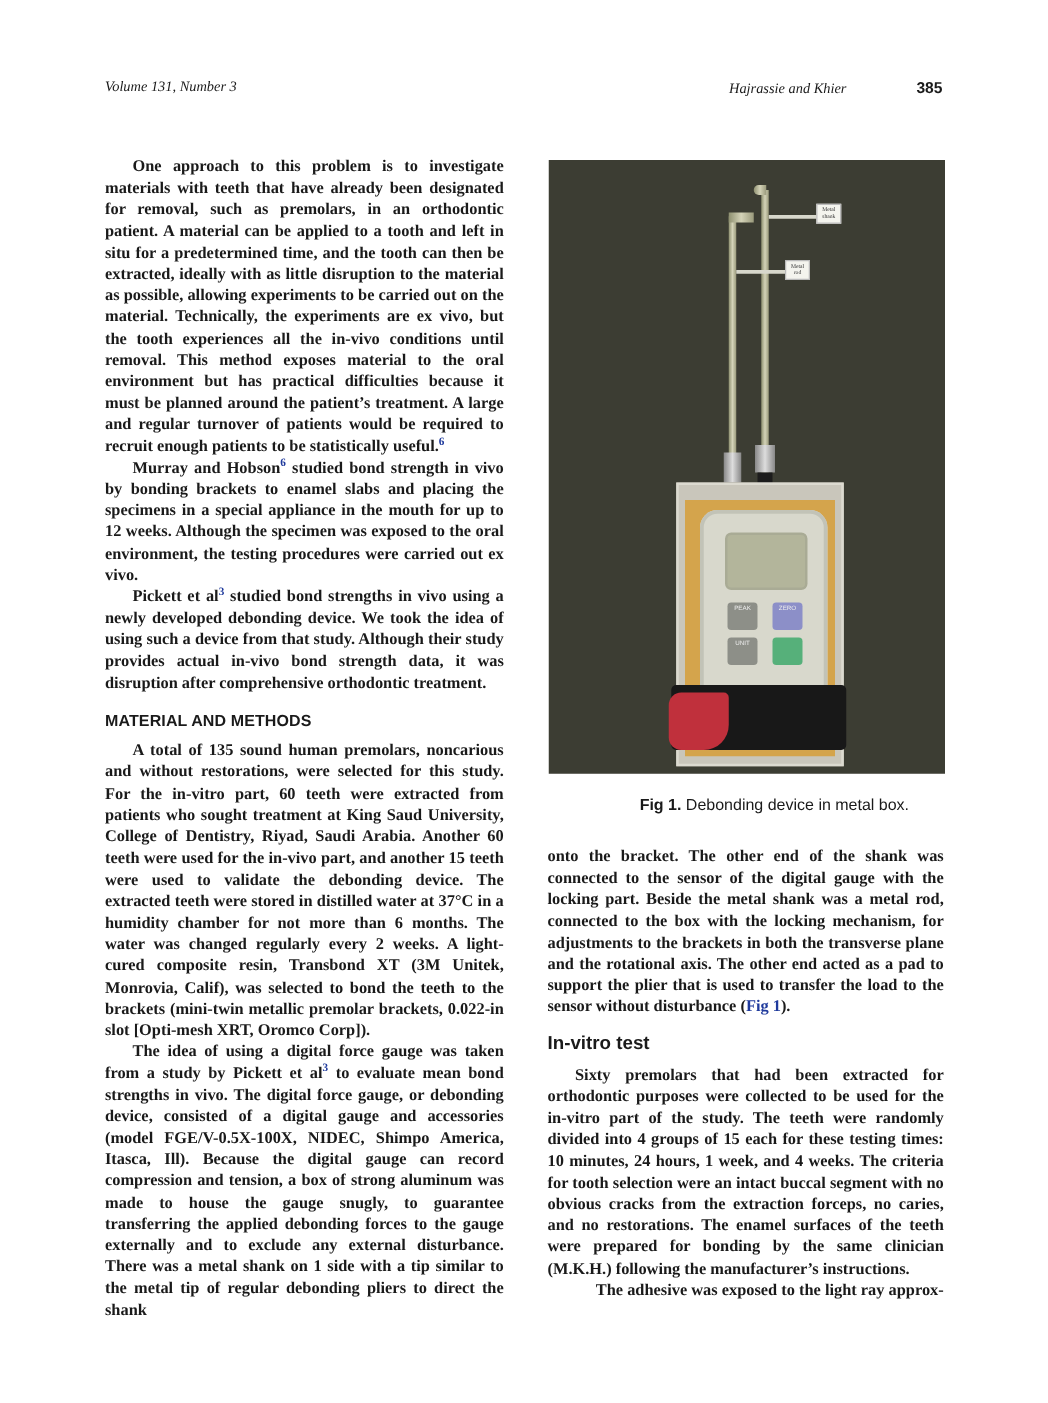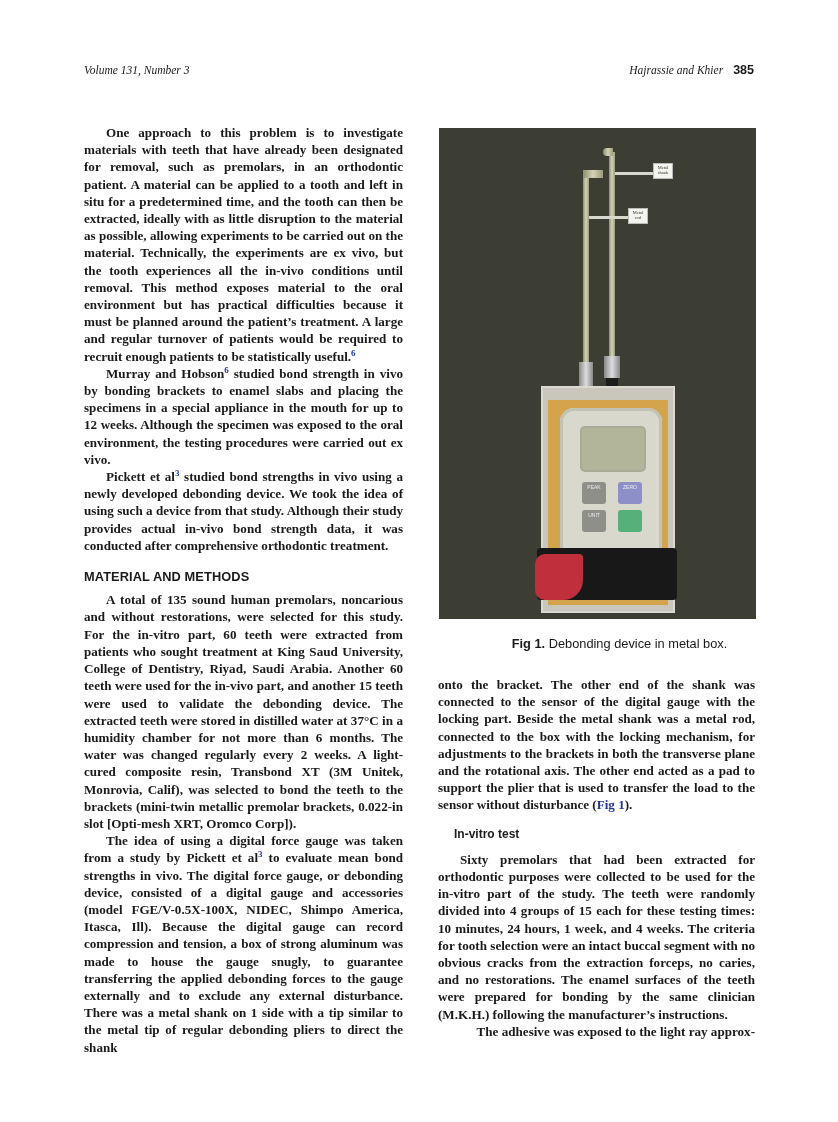--- a/index.html
+++ b/index.html
@@ -3,33 +3,33 @@
 <meta charset="utf-8">
 <style>
   html, body { margin:0; padding:0; background:#ffffff; }
   body { width:838px; height:1122px; position:relative; overflow:hidden; color:#1a1a1a; }
   .serif { font-family:"Liberation Serif", "DejaVu Serif", serif; }
 
   .running-head { position:absolute; top:63px; left:84px; width:670px; font-size:11.5px; line-height:14px; }
   .rh-left { position:absolute; left:0; top:0; font-style:italic; }
   .rh-right { position:absolute; right:0; top:0; }
   .rh-authors { font-style:italic; margin-right:10px; }
-  .rh-page { font-family:"Liberation Sans", sans-serif; font-weight:bold; font-size:12.5px; }
+  .rh-page { font-family:"Liberation Sans", sans-serif; font-weight:bold; font-size:12.5px;margin-left:46px; }
 
   .col { position:absolute; font-size:13.1px; line-height:17.2px; text-align:justify; }
   .col-left { left:84px; top:124px; width:319px; }
   .col-right { left:438px; top:676px; width:317px; }
 
   .col p { margin:0; text-indent:22px;font-weight:bold; }
   .col p.noindent { text-indent:0; }
   .col sup { font-size:9px; line-height:0; vertical-align:super; }
   .ref { color:#1f3a9c; }
 
   .section-head { font-family:Liberation Sans, sans-serif; font-weight:bold; font-size:12.8px; margin:14px 0 6px 0; text-indent:0; letter-spacing:0.1px; }
-  .sub-head { font-family:"Liberation Sans", sans-serif; font-weight:bold; font-size:12px; margin:12px 0 8px 16px; text-indent:0; }
+  .sub-head { font-family:"Liberation Sans", sans-serif; font-weight:bold; font-size:15px; margin:12px 0 8px 0; text-indent:0; }
 
   
   .figure { position:absolute; left:439px; top:128px; width:317px; height:491px; background:#3c3d33; overflow:hidden; }
   .fig-caption { position:absolute; left:439px; top:636px; width:317px; text-align:center; font-family:"Liberation Sans", sans-serif; font-size:12.8px; }
   .fig-caption b { font-weight:bold;margin-left:44px; }
 
   .rod { position:absolute; background:linear-gradient(90deg,#8e9070,#d4d3b8 50%,#9a9a7c); }
   .label-box { position:absolute; background:#f4f4ee; border:1px solid #bbb; font-family:"Liberation Serif", serif; font-size:4.5px; line-height:5px; text-align:center; color:#333; padding:1px; }
   .pointer { position:absolute; height:3px; background:#d8d8cc; }
 
@@ -50,21 +50,21 @@
     <div>Volume 131, Number 3</div>
   </div>
   <div class="rh-right">
     <span class="rh-authors">Hajrassie and Khier</span><span class="rh-page">385</span>
   </div>
 </div>
 
 <div class="col col-left serif">
   <p><span>One approach to this problem is to investigate materials with teeth that have already been designated for removal, such as premolars, in an orthodontic patient. A material can be applied to a tooth and left in situ for a predetermined time, and the tooth can then be extracted, ideally with as little disruption to the material as possible, allowing experiments to be carried out on the material. Technically, the experiments are ex vivo, but the tooth experiences all the in-vivo conditions until removal. This method exposes material to the oral environment but has practical difficulties because it must be planned around the patient’s treatment. A large and regular turnover of patients would be required to recruit enough patients to be statistically useful.</span><sup class="ref">6</sup></p>
   <p><span>Murray and Hobson</span><sup class="ref">6</sup><span> studied bond strength in vivo by bonding brackets to enamel slabs and placing the specimens in a special appliance in the mouth for up to 12 weeks. Although the specimen was exposed to the oral environment, the testing procedures were carried out ex vivo.</span></p>
-  <p><span>Pickett et al</span><sup class="ref">3</sup><span> studied bond strengths in vivo using a newly developed debonding device. We took the idea of using such a device from that study. Although their study provides actual in-vivo bond strength data, it was conducted after comprehensive orthodontic treatment.</span></p>
+  <p><span>Pickett et al</span><sup class="ref">3</sup><span> studied bond strengths in vivo using a newly developed debonding device. We took the idea of using such a device from that study. Although their study provides actual in-vivo bond strength data, it was disruption after comprehensive orthodontic treatment.</span></p>
   <div class="section-head">MATERIAL AND METHODS</div>
   <p>A total of 135 sound human premolars, noncarious and without restorations, were selected for this study. For the in-vitro part, 60 teeth were extracted from patients who sought treatment at King Saud University, College of Dentistry, Riyad, Saudi Arabia. Another 60 teeth were used for the in-vivo part, and another 15 teeth were used to validate the debonding device. The extracted teeth were stored in distilled water at 37°C in a humidity chamber for not more than 6 months. The water was changed regularly every 2 weeks. A light-cured composite resin, Transbond XT (3M Unitek, Monrovia, Calif), was selected to bond the teeth to the brackets (mini-twin metallic premolar brackets, 0.022-in slot [Opti-mesh XRT, Oromco Corp]).</p>
   <p><span>The idea of using a digital force gauge was taken from a study by Pickett et al</span><sup class="ref">3</sup><span> to evaluate mean bond strengths in vivo. The digital force gauge, or debonding device, consisted of a digital gauge and accessories (model FGE/V-0.5X-100X, NIDEC, Shimpo America, Itasca, Ill). Because the digital gauge can record compression and tension, a box of strong aluminum was made to house the gauge snugly, to guarantee transferring the applied debonding forces to the gauge externally and to exclude any external disturbance. There was a metal shank on 1 side with a tip similar to the metal tip of regular debonding pliers to direct the shank</span></p>
 </div>
 
 <div class="figure">
 
   <div class="rod" style="left:144px; top:45px; width:6px; height:205px;"></div>
   <div class="rod" style="left:144px; top:42px; width:20px; height:8px;"></div>
 

